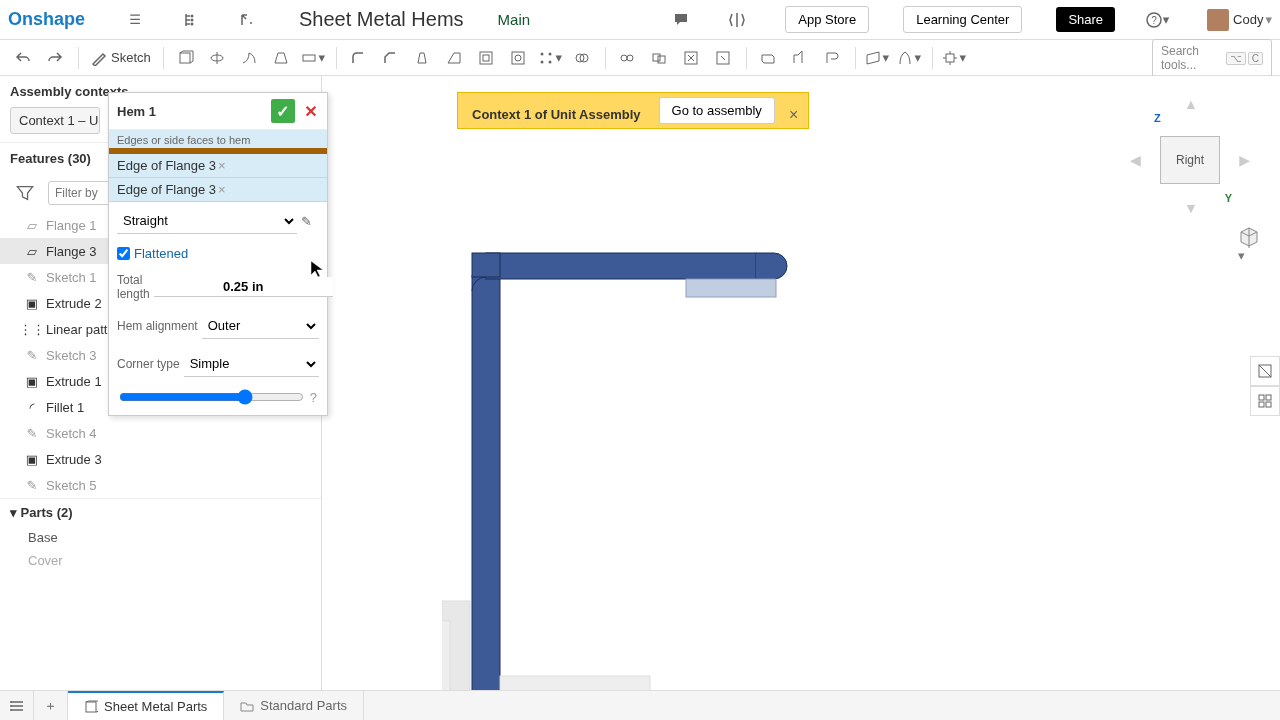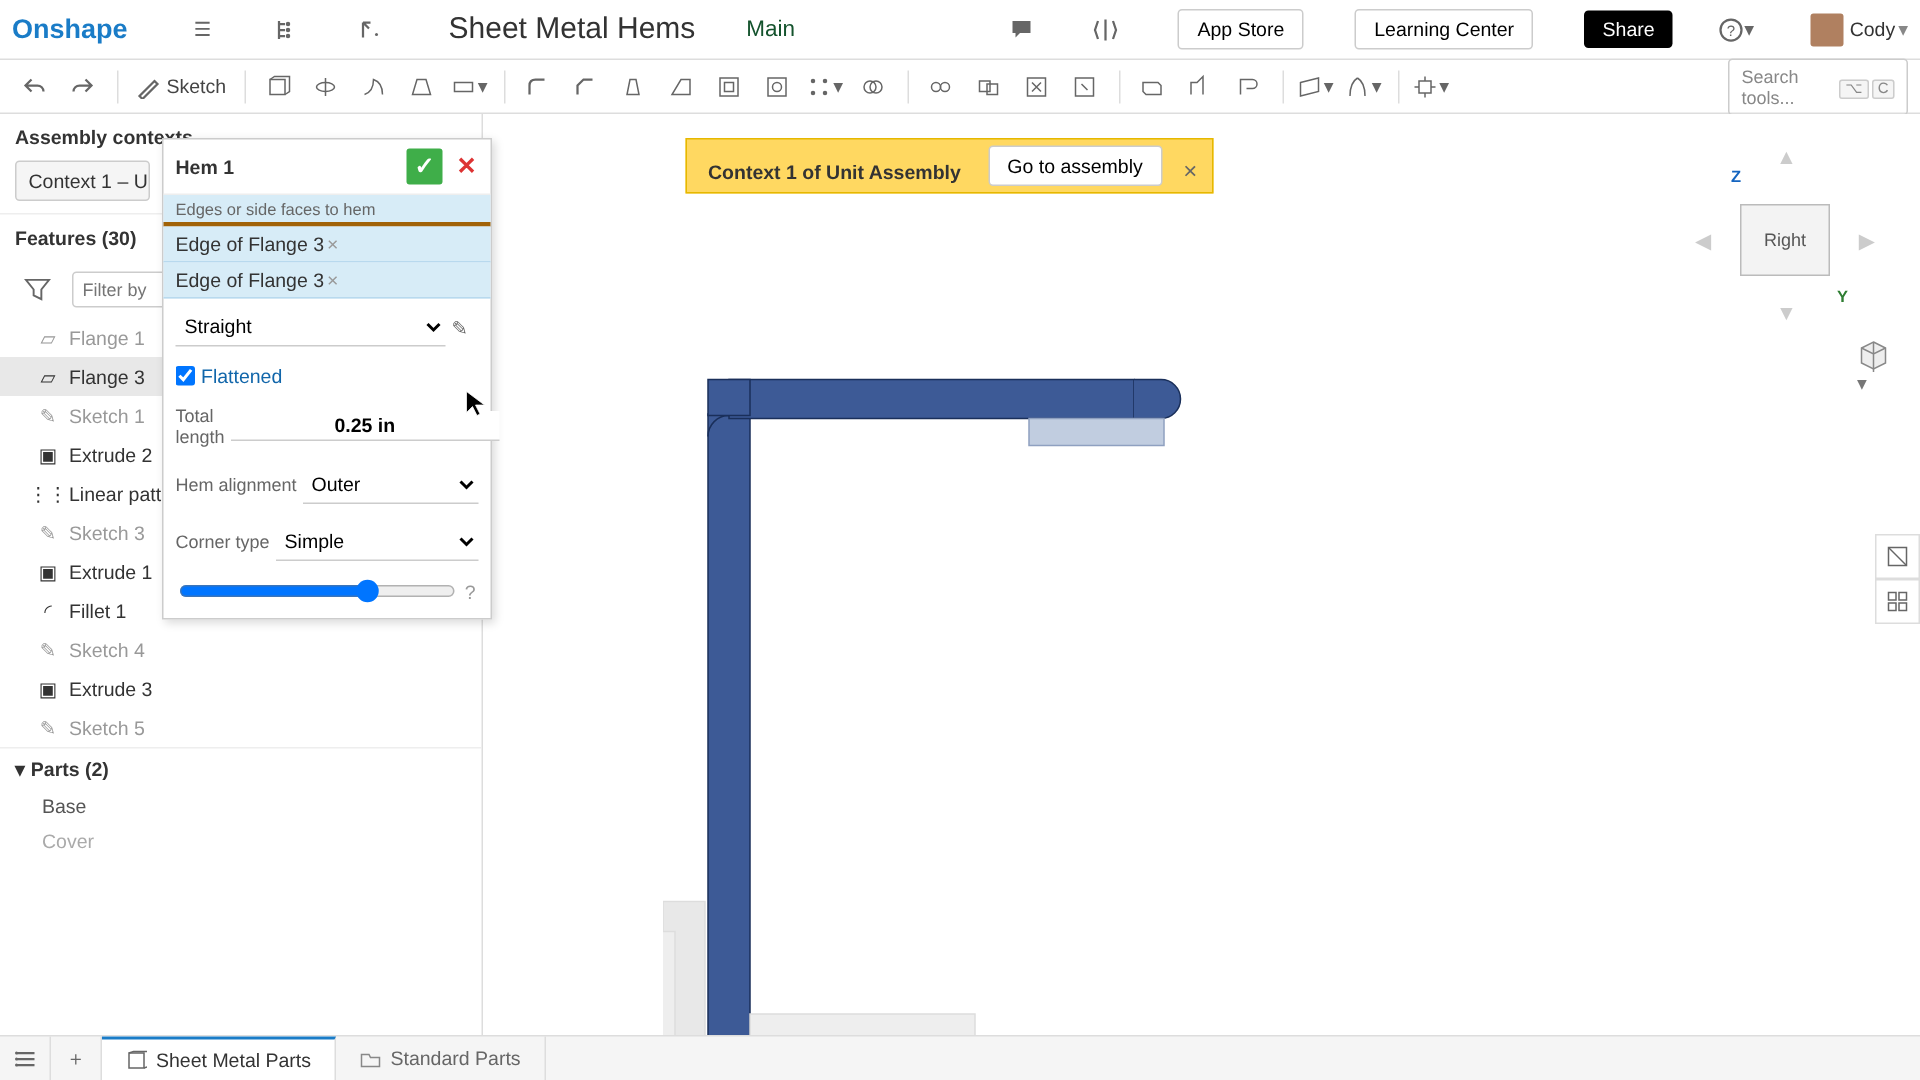--- a/index.html
+++ b/index.html
@@ -42,21 +42,21 @@
   .part-item { padding: 4px 10px 4px 28px; color: #555; }
   .part-item.muted { color: #aaa; }
   
   
   .dialog { position: absolute; left: 108px; top: 92px; width: 220px; background: #fff; border: 1px solid #ccc; box-shadow: 2px 2px 6px rgba(0,0,0,0.15); z-index: 10; }
   .dialog-hdr { display: flex; align-items: center; padding: 6px 4px 6px 8px; border-bottom: 1px solid #eee; }
   .dialog-title { flex: 1; font-weight: 600; }
   .dlg-btn { width: 24px; height: 24px; display: inline-flex; align-items: center; justify-content: center; cursor: pointer; font-size: 16px; font-weight: bold; border-radius: 2px; }
   .dlg-confirm { background: #3fae49; color: #fff; margin-right: 4px; }
   .dlg-cancel { color: #d33; }
-  .sel-label { font-size: 11px; color: #666; padding: 4px 8px 2px; background: #d7ecf7; border-bottom: 3px solid #a16207; }
+  .sel-label { font-size: 11px; color: #666; padding: 4px 8px 2px; background: #d7ecf7; border-bottom: 6px solid #a16207; }
   .sel-item { display: flex; align-items: center; padding: 4px 8px; background: #d7ecf7; border-bottom: 1px solid #b8d9ee; }
   .sel-item span { flex: 1; }
   .sel-x { color: #999; cursor: pointer; }
   .dlg-row { display: flex; align-items: center; padding: 6px 8px; gap: 4px; }
   .dlg-select { flex: 1; border: none; border-bottom: 1px solid #ccc; padding: 4px 2px; font-size: 13px; background: transparent; }
   .wand { width: 18px; color: #666; cursor: pointer; }
   .dlg-label { color: #666; font-size: 12px; }
   .dlg-input { border: none; border-bottom: 1px solid #ccc; text-align: center; flex: 1; font-size: 13px; padding: 2px; font-weight: bold; }
   .slider-row { padding: 6px 10px 10px; display: flex; align-items: center; }
   .slider { flex: 1; }

